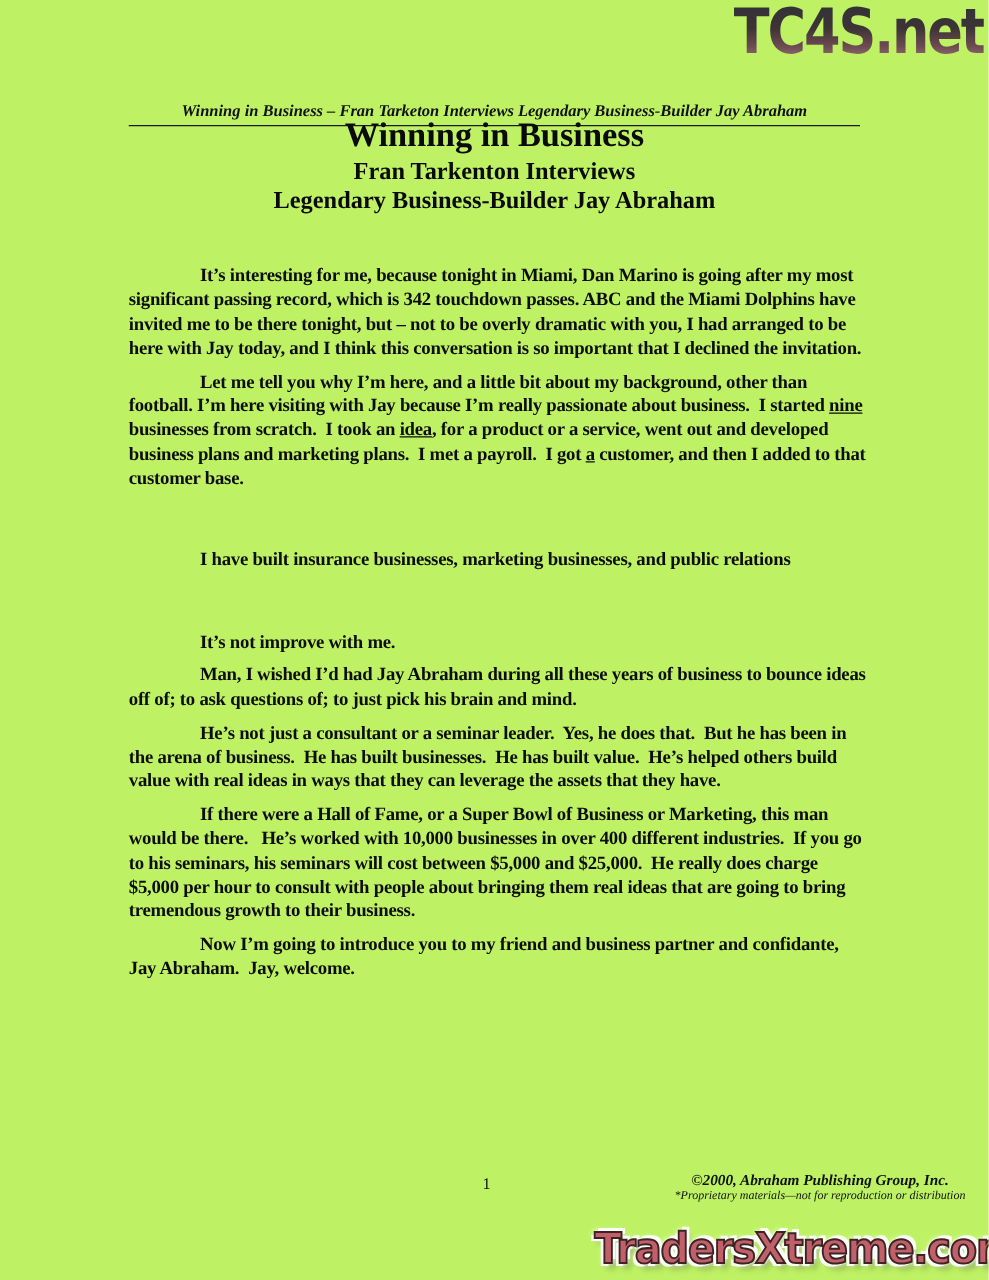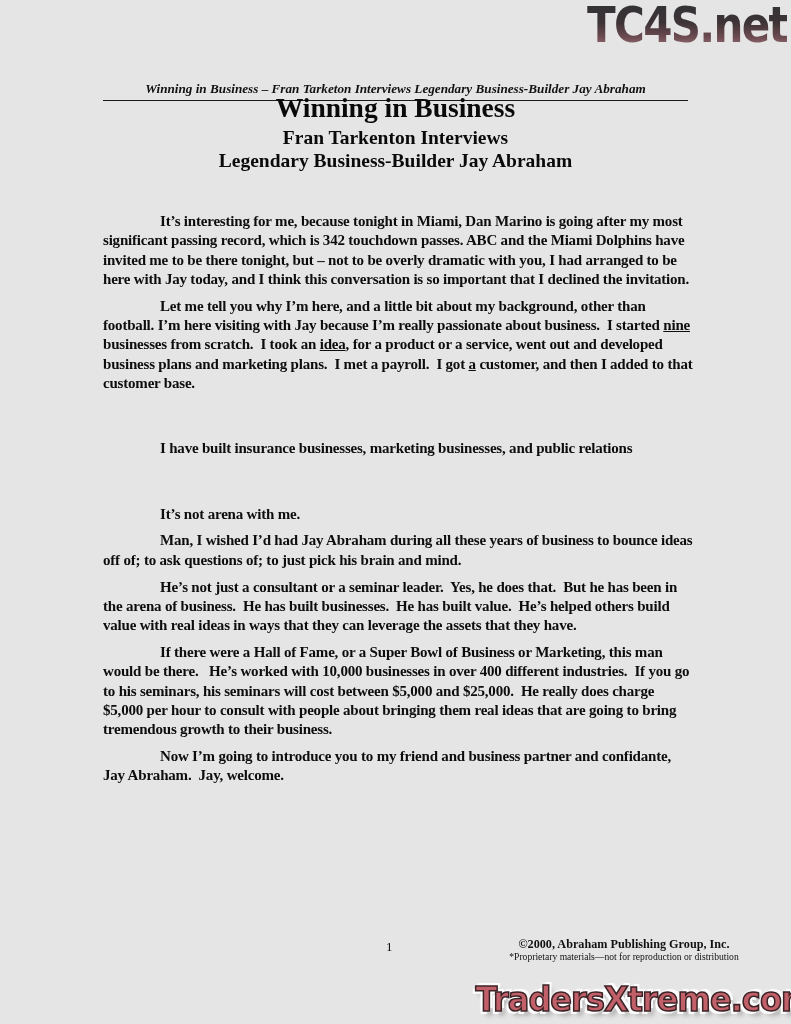--- a/index.html
+++ b/index.html
@@ -1,17 +1,17 @@
 <!DOCTYPE html>
 <html><head>
 <meta charset="utf-8">
 <style>
   html,body { margin:0; padding:0; background:#ffffff; }
   .page {
-    position:relative; width:791px; height:1024px; background:#e5e5e5;
+    position:relative; width:791px; height:1024px; background:#bef264;
     font-family:"Liberation Serif", serif; color:#0d0d0d; overflow:hidden;
   }
 
   
   .tc4s {
     position:absolute; top:0px; right:4px; line-height:1;
     font-family:"DejaVu Sans", sans-serif; font-weight:bold; font-size:50px;
     letter-spacing:-2px;
     transform:scale(0.84,1.0); transform-origin:top right;
     background:linear-gradient(to bottom,#343336 12%,#3d3336 45%,#6d4c52 75%,#9a747a 96%);
@@ -57,21 +57,21 @@
     text-shadow:
       -2px -2px 0 #fff, 2px -2px 0 #fff, -2px 2px 0 #fff, 2px 2px 0 #fff,
       -3px 0 0 #fff, 3px 0 0 #fff, 0 -3px 0 #fff, 0 3px 0 #fff,
       -3px -3px 1px #fff, 3px 3px 1px #fff, -3px 3px 1px #fff, 3px -3px 1px #fff,
       5px 6px 4px rgba(110,110,110,0.55);
     z-index:6;
   }
 
   
   .footer-page-num { position:absolute; left:386px; top:939px; font-size:13px; color:#111; }
-  .footer-copy { position:absolute; left:504px; top:937px; width:240px; text-align:center; color:#111; }
+  .footer-copy { position:absolute; left:536px; top:937px; width:240px; text-align:center; color:#111;font-style:italic; }
   .footer-copy-line1 { font-weight:bold; font-size:12.2px; line-height:14px; }
   .footer-copy-line2 { font-size:9.6px; line-height:12px; }
 
   
   .tx-logo {
     position:absolute; left:466px; top:979px; width:320px; text-align:center;
     font-family:"DejaVu Sans", sans-serif; font-weight:bold; font-size:34px;
     letter-spacing:-1px; line-height:40px;
     color:#c2606a;
     -webkit-text-stroke:1.6px #3b2326;
@@ -102,21 +102,21 @@
 
 
     <p class="para"><span>It’s interesting for me, because tonight in Miami, Dan Marino is going after my most significant passing record, which is 342 touchdown passes. ABC and the Miami Dolphins have invited me to be there tonight, but – not to be overly dramatic with you, I had arranged to be here with Jay today, and I think this conversation is so important that I declined the invitation.</span></p>
 
     <p class="para"><span>Let me tell you why I’m here, and a little bit about my background, other than football. I’m here visiting with Jay because I’m really passionate about business.  I started </span><span class="u">nine</span><span> businesses from scratch.  I took an </span><span class="u">idea</span><span>, for a product or a service, went out and developed business plans and marketing plans.  I met a payroll.  I got </span><span class="u">a</span><span> customer, and then I added to that customer base.</span></p>
 
     <div class="para">
       <div class="wm-l1">I have built insurance businesses, marketing businesses, and public relations</div>
     </div>
 
-    <p class="para"><span>It’s not arena with me.</span></p>
+    <p class="para"><span>It’s not improve with me.</span></p>
 
 
 
     <p class="para"><span>Man, I wished I’d had Jay Abraham during all these years of business to bounce ideas off of; to ask questions of; to just pick his brain and mind.</span></p>
 
     <p class="para"><span>He’s not just a consultant or a seminar leader.  Yes, he does that.  But he has been in the arena of business.  He has built businesses.  He has built value.  He’s helped others build value with real ideas in ways that they can leverage the assets that they have.</span></p>
 
     <p class="para"><span>If there were a Hall of Fame, or a Super Bowl of Business or Marketing, this man would be there.   He’s worked with 10,000 businesses in over 400 different industries.  If you go to his seminars, his seminars will cost between $5,000 and $25,000.  He really does charge $5,000 per hour to consult with people about bringing them real ideas that are going to bring tremendous growth to their business.</span></p>
 
     <p class="para"><span>Now I’m going to introduce you to my friend and business partner and confidante, Jay Abraham.  Jay, welcome.</span></p>

